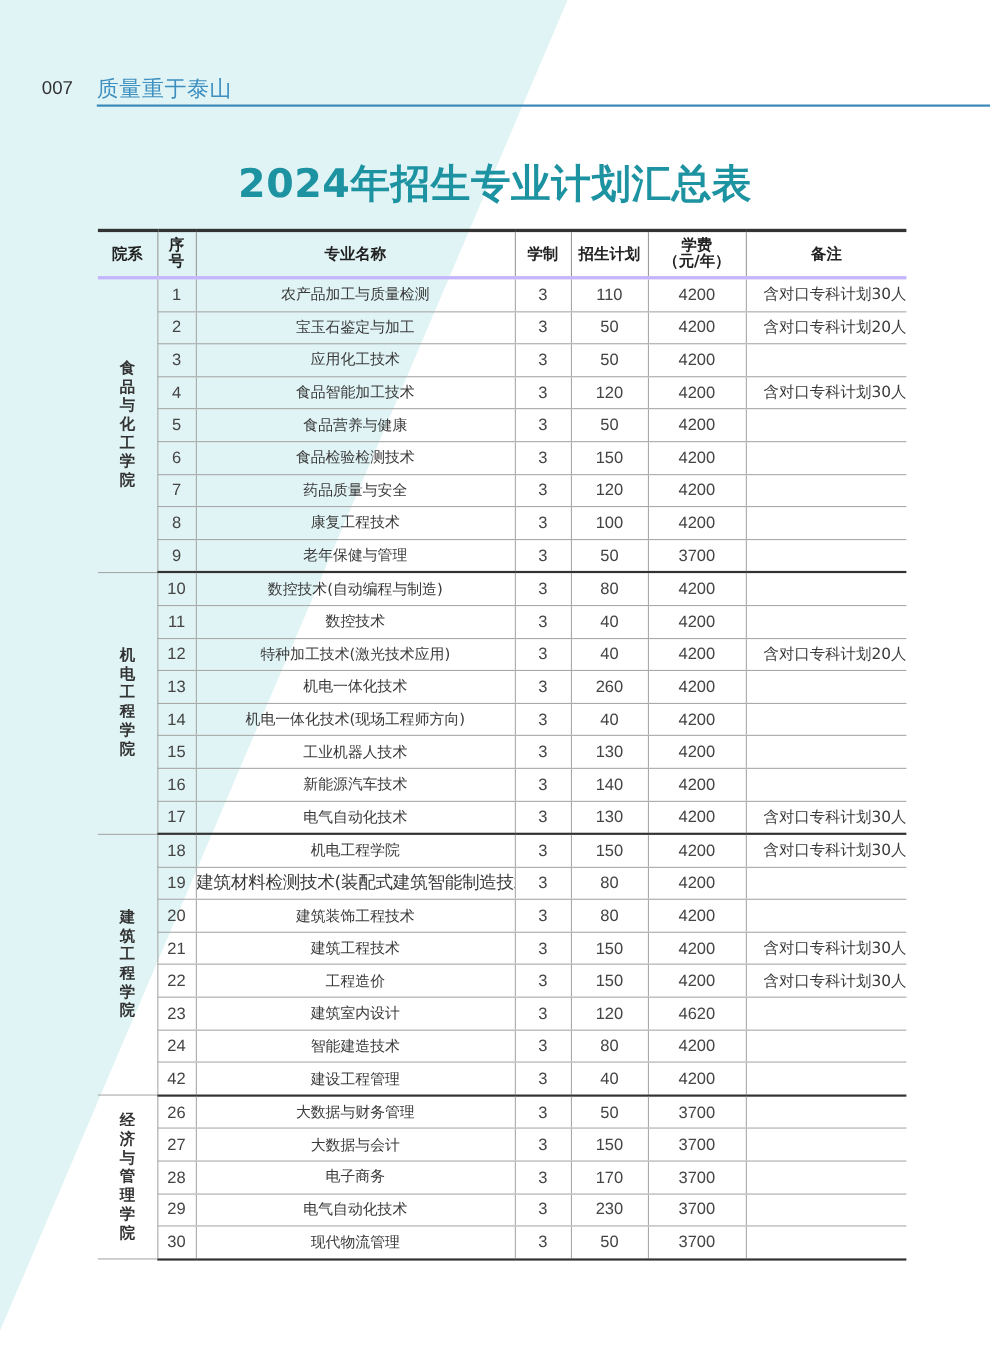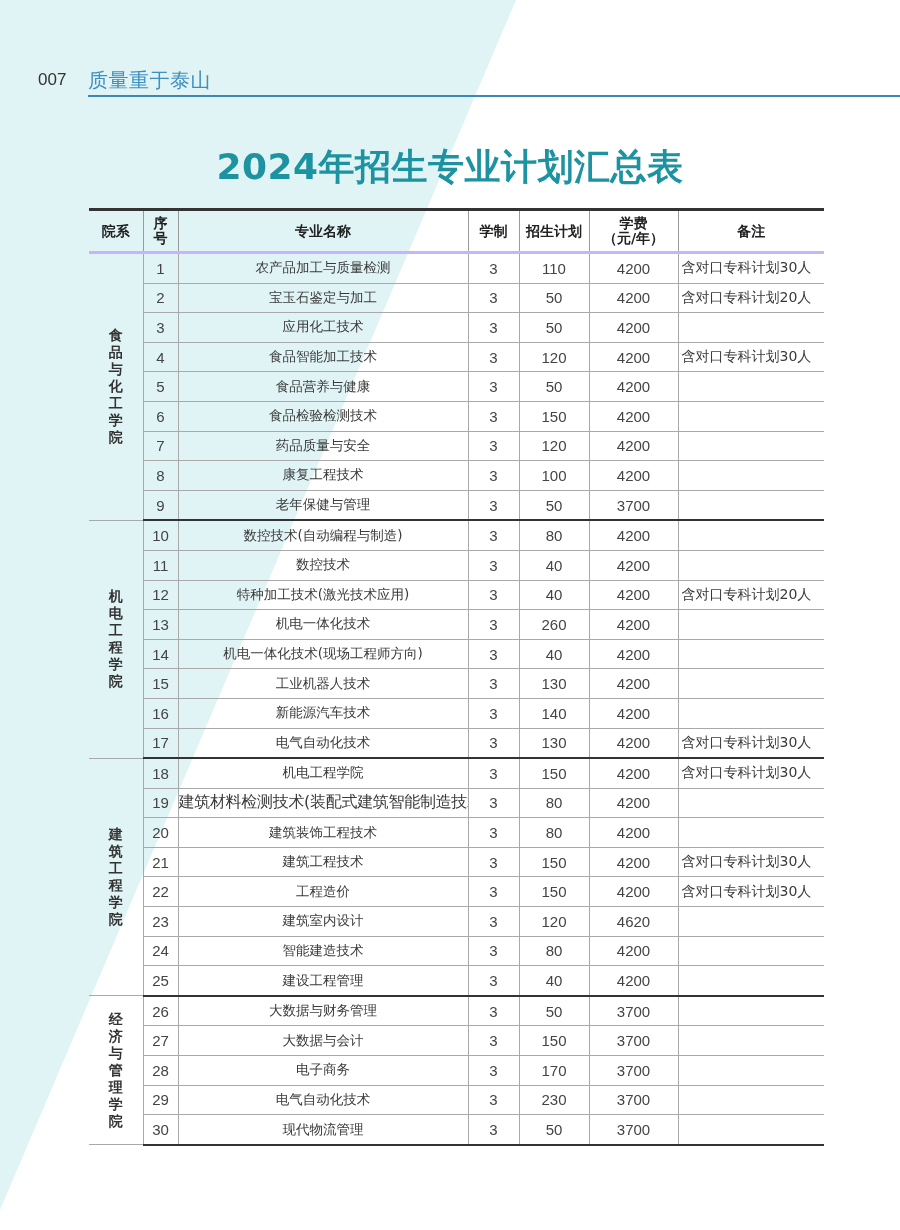--- a/index.html
+++ b/index.html
@@ -54,21 +54,21 @@
       border-left: 1px solid #a9a9a9;
       white-space: nowrap; overflow: hidden;
     }
     td.dept {
       border-left: none; vertical-align: middle;
       font-weight: bold; font-size: 14px; color: #333;
       line-height: 17px;
     }
     td.dept span { display: inline-block; width: 14px; word-break: break-all; white-space: normal; }
     tr.grp-end td { border-bottom: 2px solid #333; }
-    td.note { text-align: left; padding-left: 3px; }
+    td.note { text-align: right; padding-left: 3px; }
     td.num { font-family: "Liberation Sans", sans-serif; font-size: 15px; color: #444; }
     td.name { font-size: 13.5px; }
     td.name.small { font-size: 16px; letter-spacing: -0.3px; }
   </style>
 </head>
 <body>
 
 <svg class="bg-shape" viewBox="0 0 900 1230" preserveAspectRatio="none">
   <polygon points="0,0 516,0 0,1210" fill="#e1f4f5"></polygon>
 </svg>
@@ -299,21 +299,21 @@
         </tr>
         <tr>
           <td class="num">24</td>
           <td class="name">智能建造技术</td>
           <td class="num">3</td>
           <td class="num">80</td>
           <td class="num">4200</td>
           <td class="note"></td>
         </tr>
         <tr class="grp-end">
-          <td class="num">25</td>
+          <td class="num">42</td>
           <td class="name">建设工程管理</td>
           <td class="num">3</td>
           <td class="num">40</td>
           <td class="num">4200</td>
           <td class="note"></td>
         </tr>
         <tr>
           <td class="dept" rowspan="5"><span>经济与管理学院</span></td>
           <td class="num">26</td>
           <td class="name">大数据与财务管理</td>

